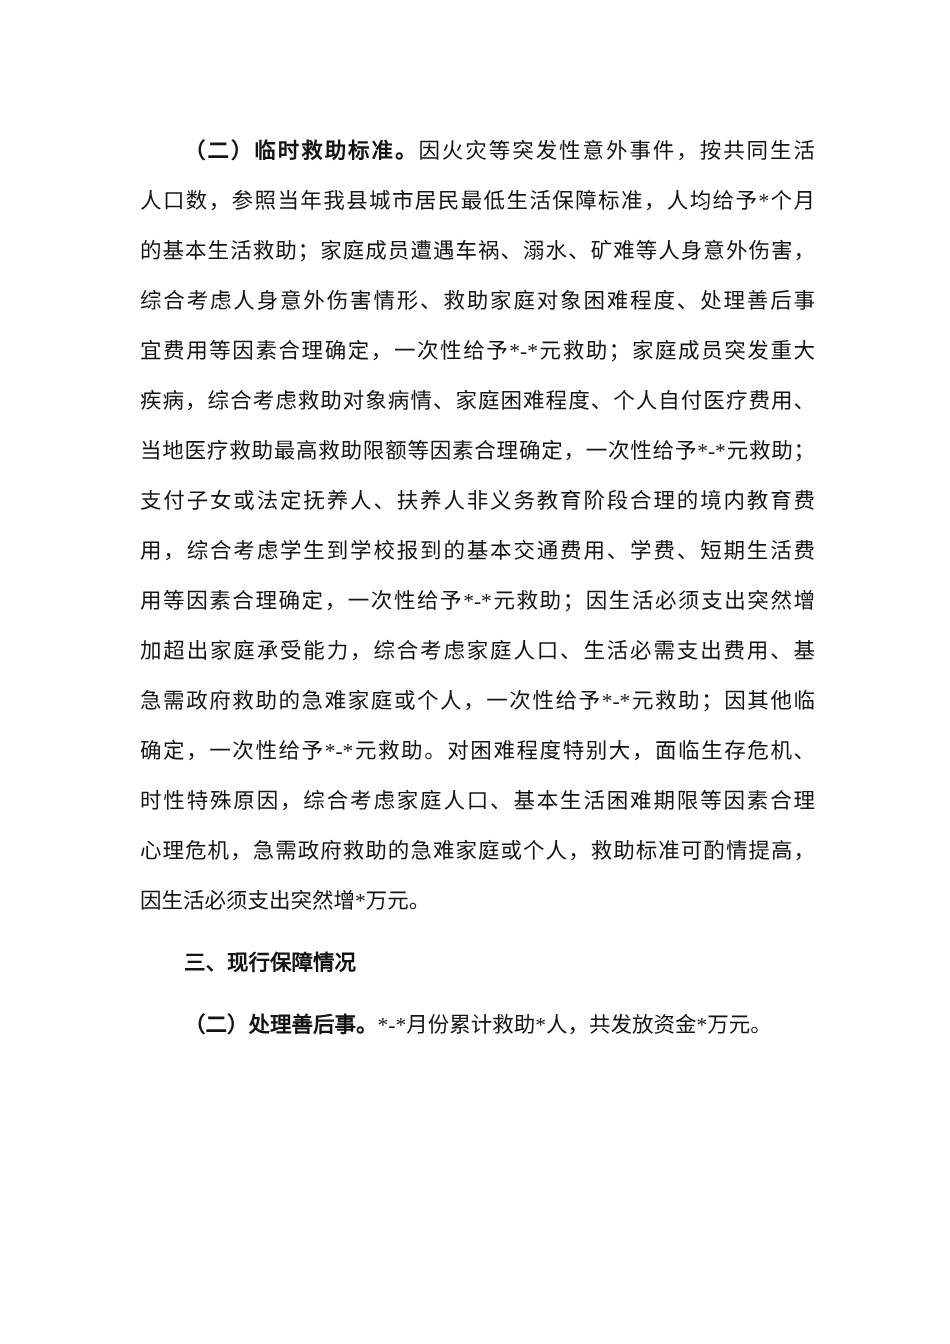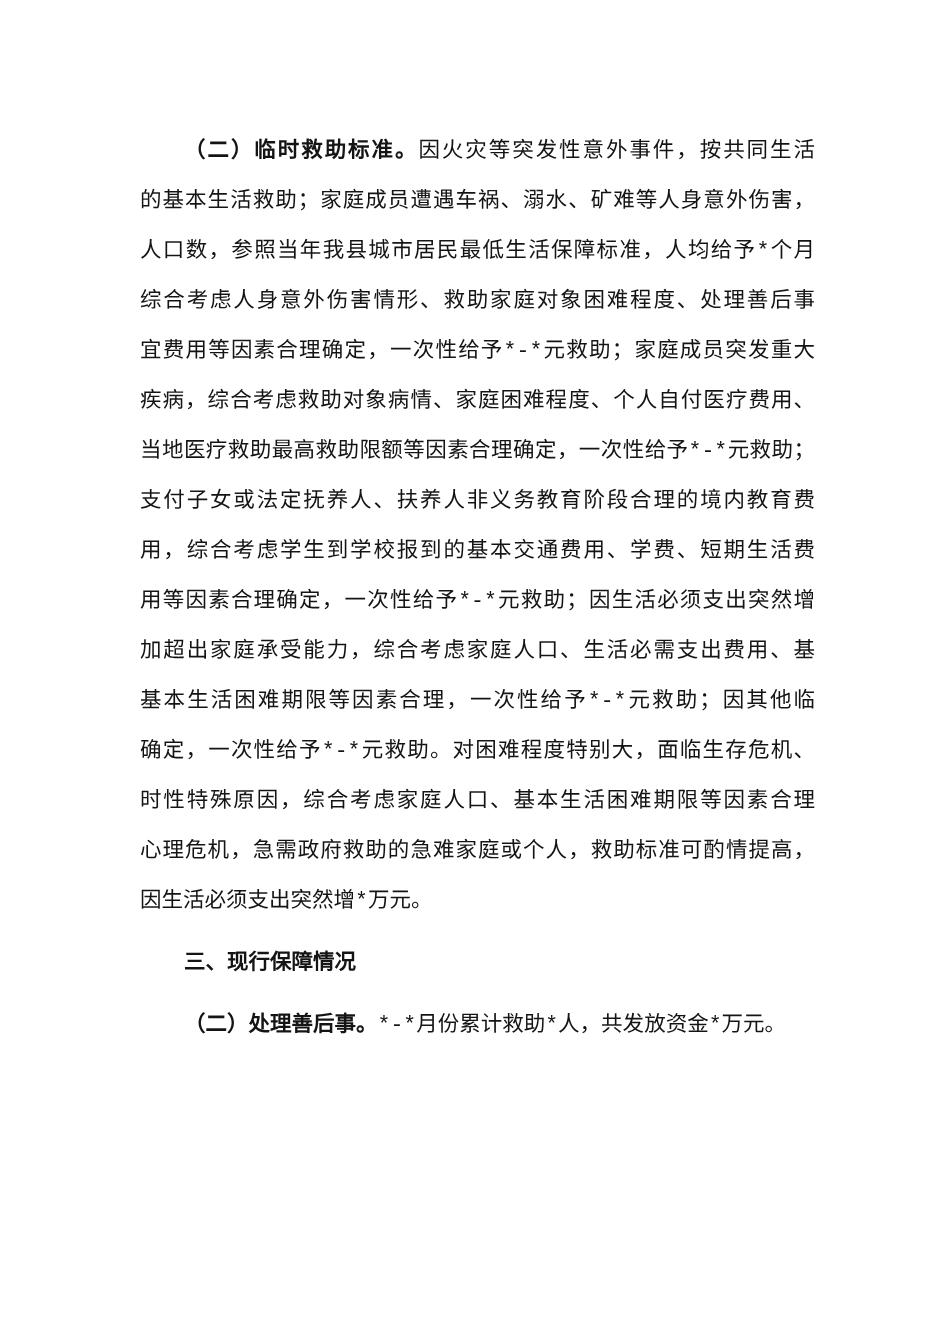--- a/index.html
+++ b/index.html
@@ -35,35 +35,35 @@
   .line.indent {
     text-indent: 44px;
   }
   .b {
     font-weight: bold;
   }
 </style>
 </head>
 <body>
 
-<div class="page" style="background: rgb(255, 255, 255); color: rgb(20, 20, 20); font-family: Liberation Mono, monospace;">
+<div class="page" style="background: rgb(255, 255, 255); color: rgb(20, 20, 20);">
   <div>
       <div class="para">
         <div class="line just indent"><span class="b">（二）临时救助标准。</span><span>因火灾等突发性意外事件，按共同生活</span></div>
+        <div class="line just"><span>人口数，参照当年我县城市居民最低生活保障标准，人均给予*个月</span></div>
         <div class="line just"><span>的基本生活救助；家庭成员遭遇车祸、溺水、矿难等人身意外伤害，</span></div>
-        <div class="line just"><span>人口数，参照当年我县城市居民最低生活保障标准，人均给予*个月</span></div>
         <div class="line just"><span>综合考虑人身意外伤害情形、救助家庭对象困难程度、处理善后事</span></div>
         <div class="line just"><span>宜费用等因素合理确定，一次性给予*-*元救助；家庭成员突发重大</span></div>
         <div class="line just"><span>疾病，综合考虑救助对象病情、家庭困难程度、个人自付医疗费用、</span></div>
         <div class="line just"><span>当地医疗救助最高救助限额等因素合理确定，一次性给予*-*元救助；</span></div>
         <div class="line just"><span>支付子女或法定抚养人、扶养人非义务教育阶段合理的境内教育费</span></div>
         <div class="line just"><span>用，综合考虑学生到学校报到的基本交通费用、学费、短期生活费</span></div>
         <div class="line just"><span>用等因素合理确定，一次性给予*-*元救助；因生活必须支出突然增</span></div>
         <div class="line just"><span>加超出家庭承受能力，综合考虑家庭人口、生活必需支出费用、基</span></div>
-        <div class="line just"><span>基本生活困难期限等因素合理，一次性给予*-*元救助；因其他临</span></div>
+        <div class="line just"><span>急需政府救助的急难家庭或个人，一次性给予*-*元救助；因其他临</span></div>
         <div class="line just"><span>确定，一次性给予*-*元救助。对困难程度特别大，面临生存危机、</span></div>
         <div class="line just"><span>时性特殊原因，综合考虑家庭人口、基本生活困难期限等因素合理</span></div>
         <div class="line just"><span>心理危机，急需政府救助的急难家庭或个人，救助标准可酌情提高，</span></div>
         <div class="line"><span>因生活必须支出突然增*万元。</span></div>
       </div>
       <div class="para">
         <div class="line indent"><span class="b">三、现行保障情况</span></div>
       </div>
       <div class="para">
         <div class="line indent"><span class="b">（二）处理善后事。</span><span>*-*月份累计救助*人，共发放资金*万元。</span></div>

